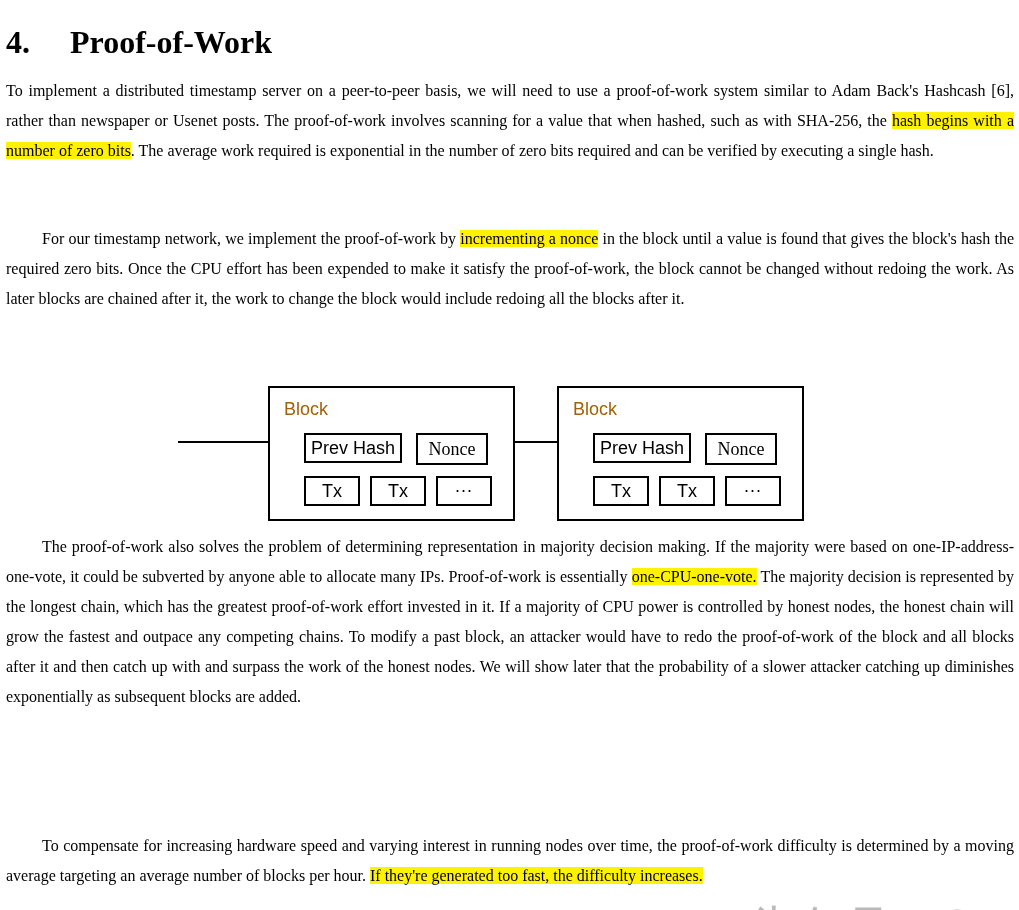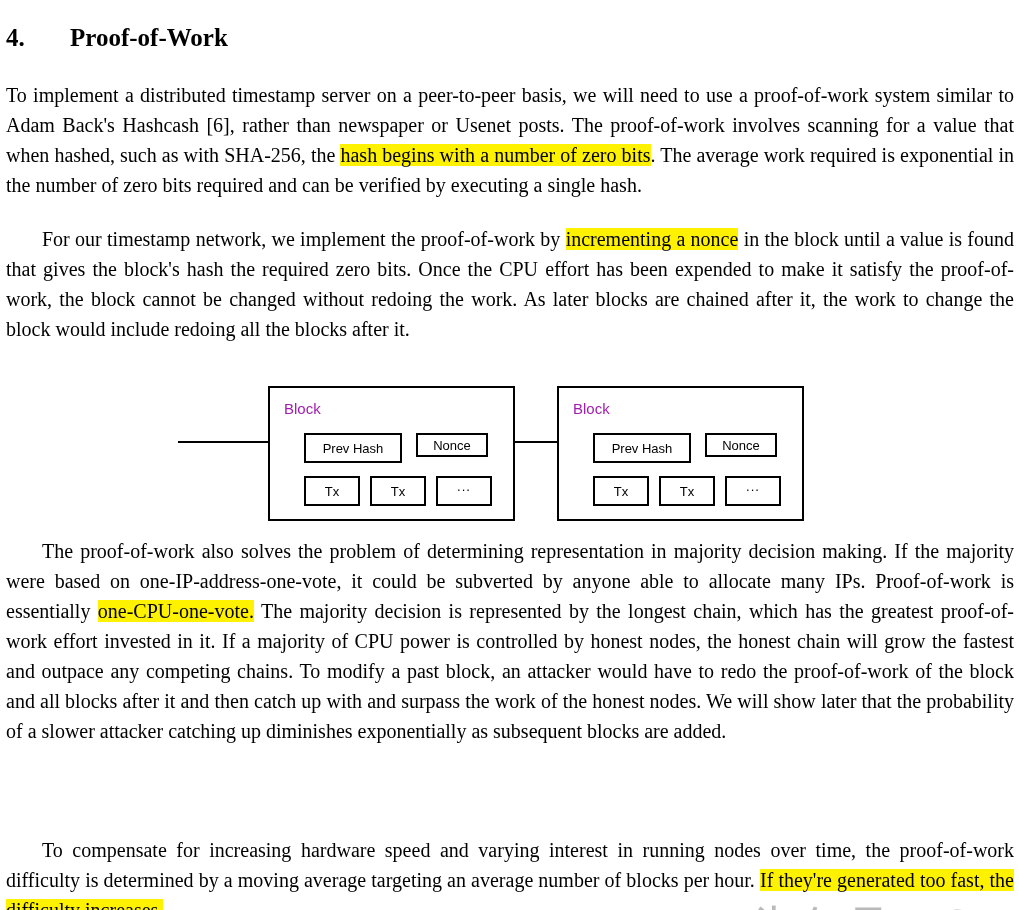--- a/index.html
+++ b/index.html
@@ -22,34 +22,34 @@
     width: 1019px;
     height: 910px;
   }
 
   
   .section-heading {
     position: absolute;
     left: 6px;
     top: 4px;
     width: 1000px;
-    font-size: 25px;
+    font-size: 32px;
     font-weight: bold;
     letter-spacing: 0px;
     white-space: pre;
     line-height: 34px;
   }
   .section-heading .num { display: inline-block; width: 64px; }
 
   
   .body-block {
     position: absolute;
     left: 6px;
     width: 1008px;
-    font-size: 20px;
+    font-size: 16px;
     line-height: 30px;
     text-align: justify;
     text-align-last: left;
     -webkit-hyphens: none;
     hyphens: none;
     word-spacing: 0px;
   }
   .p1 { top: 60px; }
   .p2 { top: 209px; margin-top: 15px; }
   .p3 { top: 516px; }
@@ -83,39 +83,39 @@
     box-sizing: border-box;
   }
   .blk.b1 { left: 90px; }
   .blk.b2 { left: 379px; }
 
   .blk-label {
     position: absolute;
     left: 14px;
     top: 10px;
     font-family: "Liberation Sans", "DejaVu Sans", sans-serif;
-    font-size: 15px;
+    font-size: 18px;
     line-height: 22px;
-    color: #a21caf;
+    color: #a16207;
   }
 
   .cell {
     position: absolute;
     border: 2px solid #000;
     box-sizing: border-box;
     background: #fff;
     font-family: "Liberation Sans", "DejaVu Sans", sans-serif;
-    font-size: 13px;
+    font-size: 18px;
     display: flex;
     align-items: center;
     justify-content: center;
     color: #000;
   }
   .cell-prevhash { left: 34px; top: 45px; width: 98px; height: 30px; }
-  .cell-nonce    { left: 146px; top: 45px; width: 72px; height: 24px; }
+  .cell-nonce    { left: 146px; top: 45px; width: 72px; height: 32px; font-family: Liberation Serif, serif; }
   .cell-tx1      { left: 34px; top: 88px; width: 56px; height: 30px; }
   .cell-tx2      { left: 100px; top: 88px; width: 56px; height: 30px; }
   .cell-dots     { left: 166px; top: 88px; width: 56px; height: 30px; }
   .cell-dots span { position: relative; top: -5px; letter-spacing: 1px; }
 
   
   .arrow {
     position: absolute;
     height: 2px;
     background: #000;

